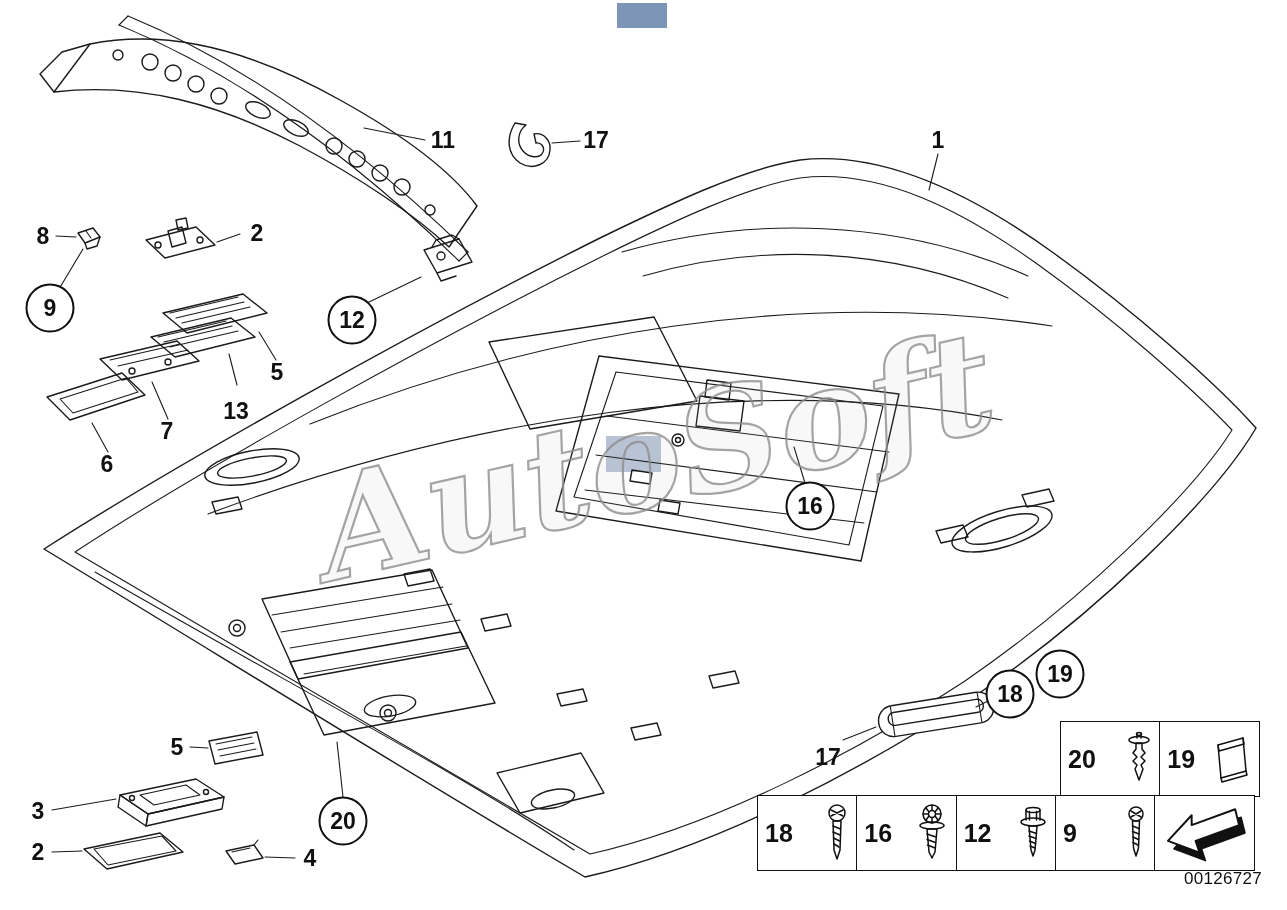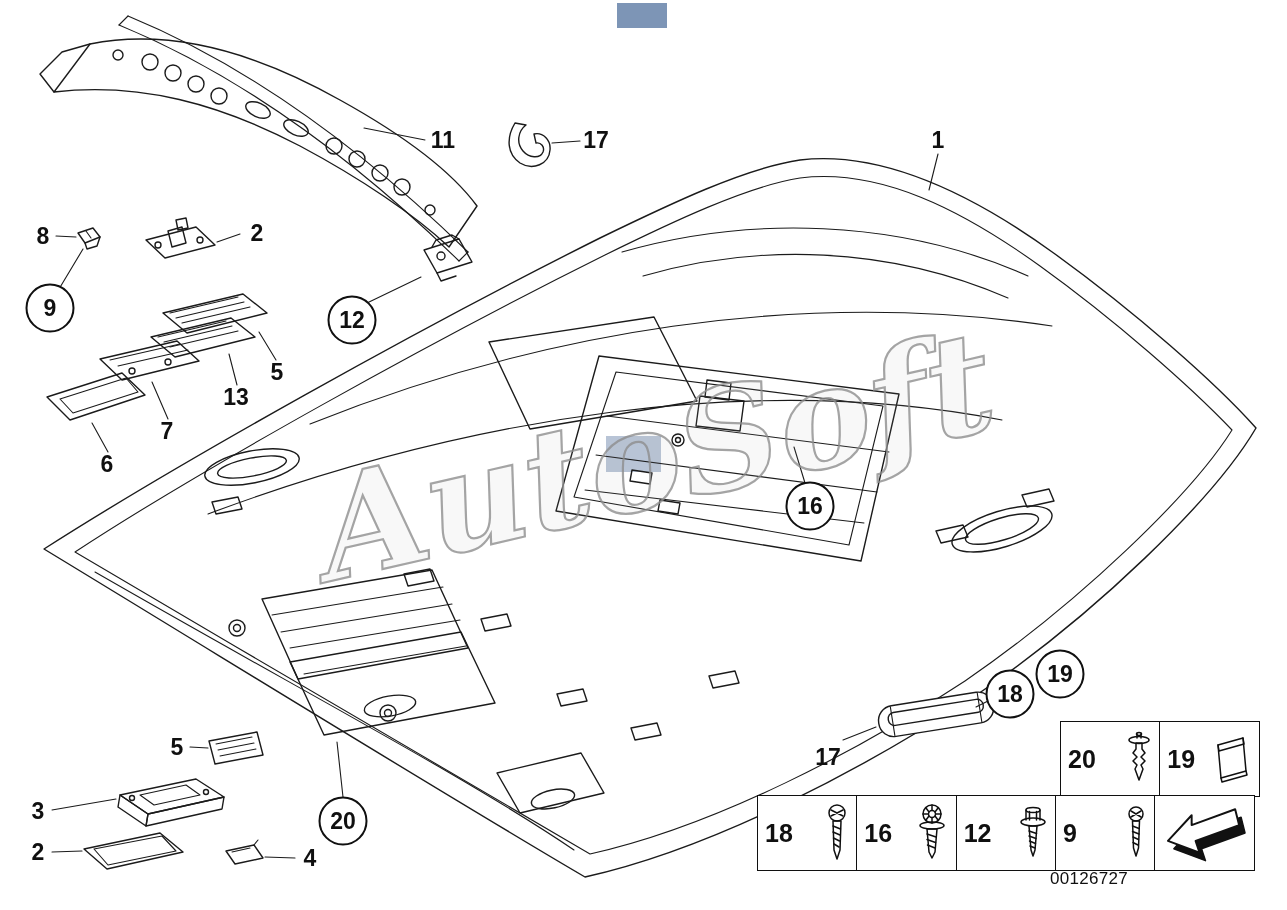--- a/index.html
+++ b/index.html
@@ -15,21 +15,21 @@
        font-weight:700;font-size:23px;line-height:1;white-space:nowrap;}
   .circ{width:45px;height:45px;border:2.2px solid #101010;border-radius:50%;
         background:#fff;display:flex;align-items:center;justify-content:center;}
   .legend{position:absolute;z-index:3;display:flex;}
   .cell{width:101px;height:76px;border:1.7px solid #101010;background:#fff;box-sizing:border-box;
         display:flex;align-items:center;justify-content:space-between;padding:4px 7px;}
   .cell+.cell{margin-left:-1.7px;}
   .cell .num{font-weight:700;font-size:25px;}
   .cell.center{justify-content:center;}
   .icon *{fill:none;stroke:#101010;stroke-width:1.5;stroke-linecap:round;stroke-linejoin:round;}
-  .partno{position:absolute;z-index:3;font-size:17px;letter-spacing:.3px;text-align:left;}
+  .partno{position:absolute;z-index:3;font-size:17px;letter-spacing:.3px;text-align:right;}
 </style>
 </head>
 <body>
 
 <div class="stage">
 
   <div class="sq" style="left:617px;top:3px;width:50px;height:25px;background:#7d95b6;"></div>
   <div class="sq" style="left:606px;top:436px;width:55px;height:36px;background:rgba(125,148,180,.55);"></div>
 
   <svg class="art" width="1287" height="910" viewBox="0 0 1287 910">
@@ -218,21 +218,21 @@
   <div class="lbl" style="left:38px;top:811px">3</div>
   <div class="lbl" style="left:310px;top:858px">4</div>
   <div class="lbl" style="left:177px;top:747px">5</div>
   <div class="lbl" style="left:107px;top:464px">6</div>
   <div class="lbl" style="left:167px;top:431px">7</div>
   <div class="lbl" style="left:43px;top:236px">8</div>
   <div class="lbl circ" style="left:50px;top:308px">9</div>
   <div class="lbl" style="left:257px;top:233px">2</div>
   <div class="lbl" style="left:443px;top:140px">11</div>
   <div class="lbl circ" style="left:352px;top:320px">12</div>
-  <div class="lbl" style="left:236px;top:397px">13</div>
+  <div class="lbl" style="left:236px;top:411px">13</div>
   <div class="lbl" style="left:277px;top:372px">5</div>
   <div class="lbl" style="left:596px;top:140px">17</div>
   <div class="lbl circ" style="left:810px;top:506px">16</div>
   <div class="lbl" style="left:828px;top:757px">17</div>
   <div class="lbl circ" style="left:1010px;top:694px">18</div>
   <div class="lbl circ" style="left:1060px;top:674px">19</div>
   <div class="lbl circ" style="left:343px;top:821px">20</div>
 
   <div class="legend" style="left:1060px;top:721px">
     <div class="cell">

